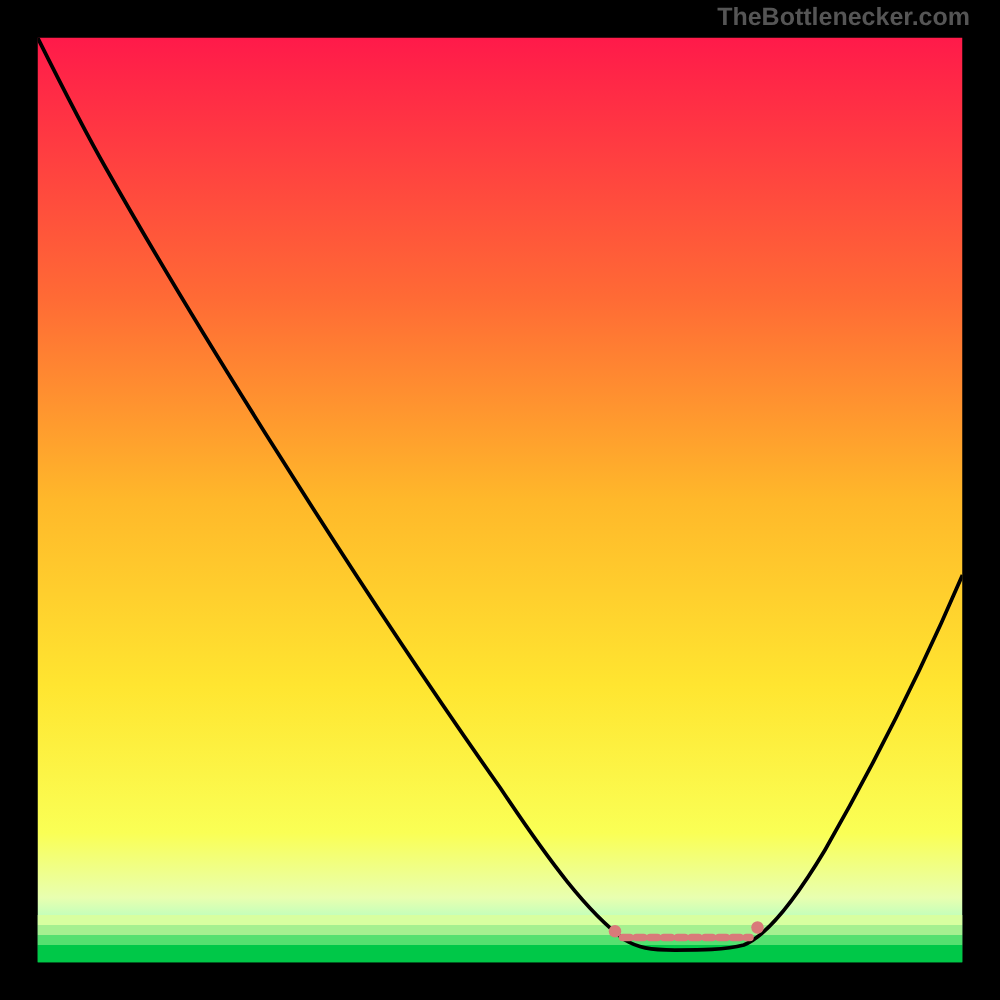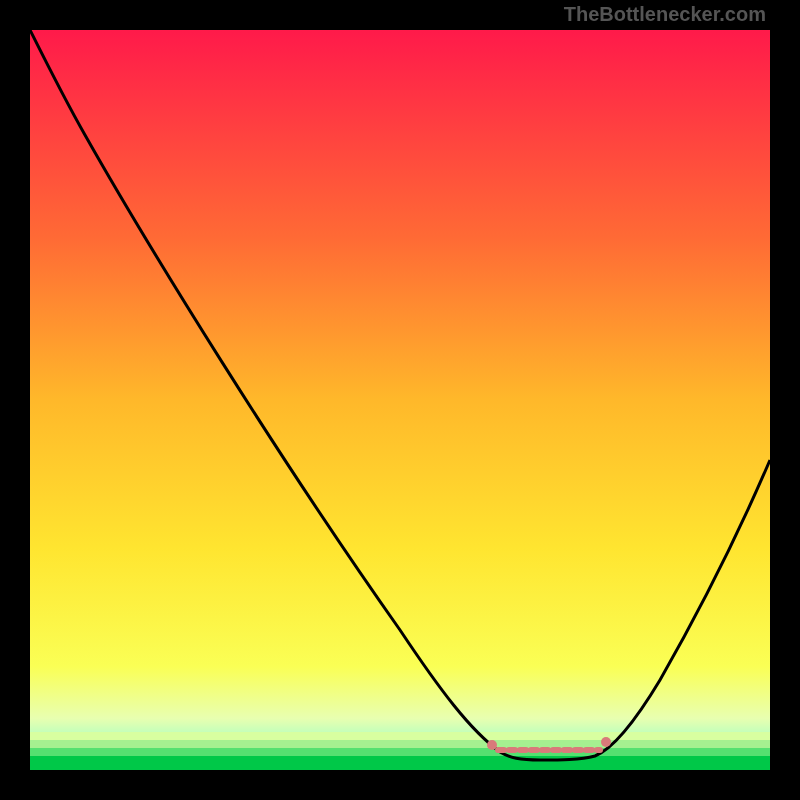--- a/index.html
+++ b/index.html
@@ -13,21 +13,21 @@
   }
   .container {
     position: relative;
     width: 800px;
     height: 800px;
     background: #000;
   }
   .watermark {
     position: absolute;
     top: 3px;
-    right: 34px;
+    right: 24px;
     color: #555;
     font-size: 20px;
     font-weight: bold;
     z-index: 10;
   }
   .chart-area {
     position: absolute;
     left: 30px;
     top: 30px;
     width: 740px;

